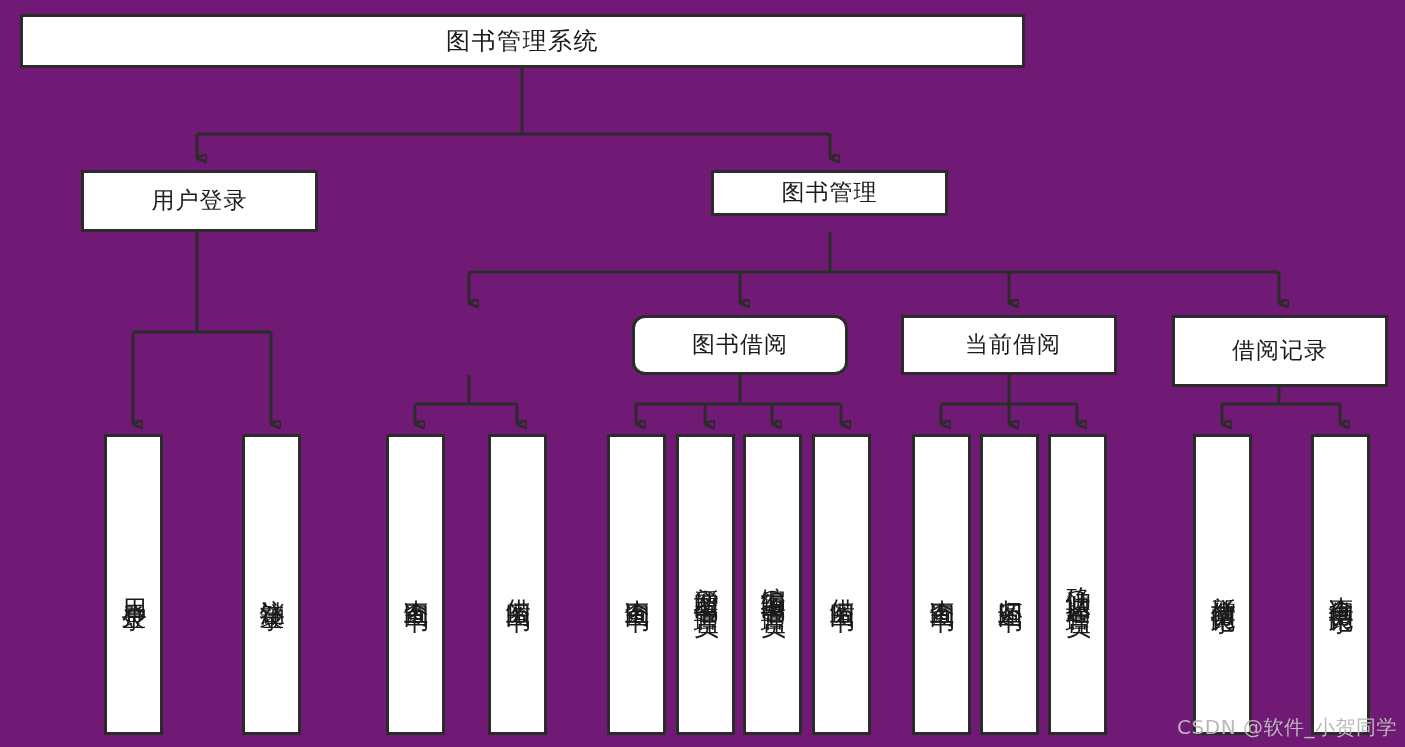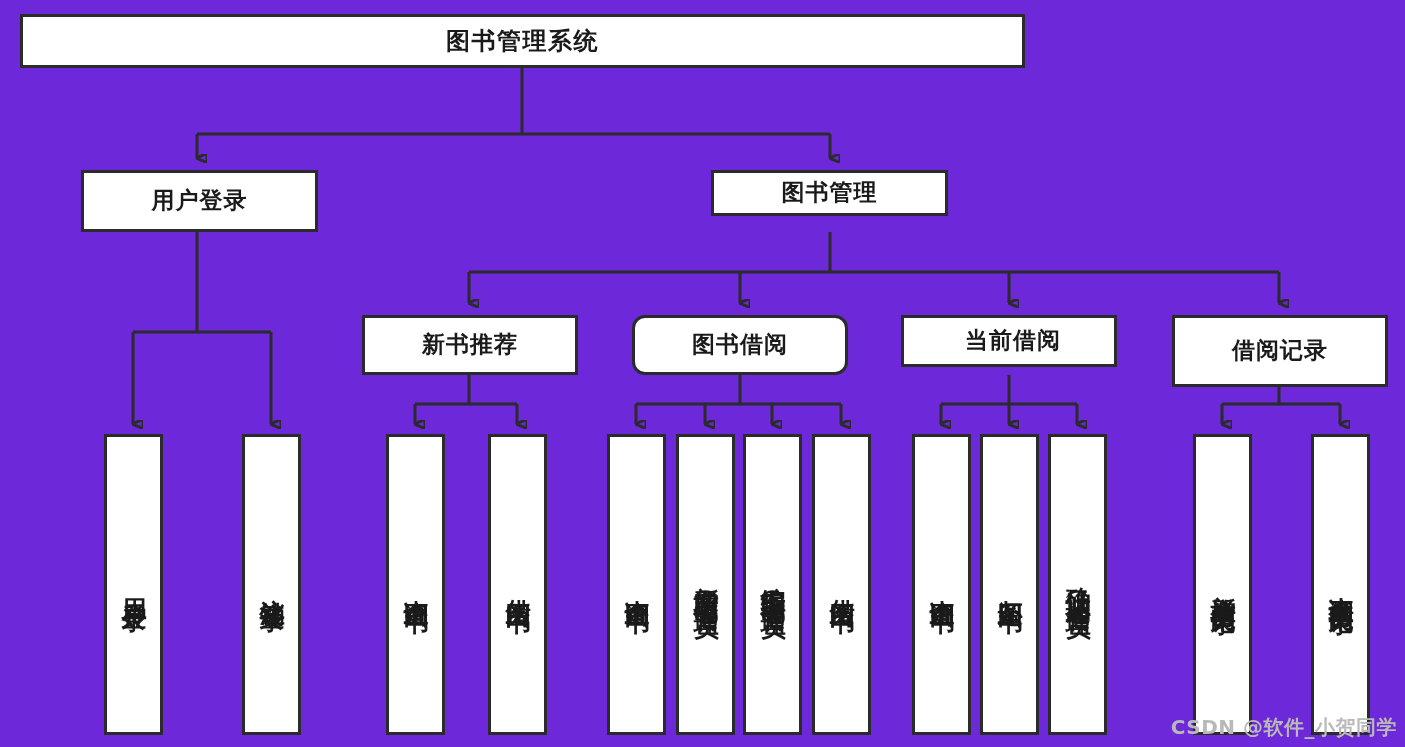--- a/index.html
+++ b/index.html
@@ -8,23 +8,22 @@
     padding: 0;
     background: #ffffff;
   }
   body {
     font-family: "DejaVu Sans", "Liberation Sans", sans-serif;
   }
   #canvas {
     position: relative;
     width: 1405px;
     height: 747px;
-    background: #6d28d9;
+    background: #701a75;
     overflow: hidden;
-    font-weight: bold;
   }
   
   #wires {
     position: absolute;
     left: 0;
     top: 0;
     width: 1405px;
     height: 747px;
     pointer-events: none;
   }
@@ -160,29 +159,26 @@
   </div>
 
   <div class="node horiz" style="left:81px; top:170px; width:237px; height:62px;">
     <span class="label">用户登录</span>
   </div>
 
   <div class="node horiz" style="left:711px; top:170px; width:237px; height:46px;">
     <span class="label">图书管理</span>
   </div>
 
-  <div class="node horiz" style="left:362px; top:315px; width:216px; height:60px;">
-    <span class="label">新书推荐</span>
-  </div>
 
   <div class="node horiz" style="left:632px; top:315px; width:216px; height:60px;border-radius:13px;">
     <span class="label">图书借阅</span>
   </div>
 
-  <div class="node horiz" style="left:901px; top:315px; width:216px; height:52px;padding-left:8px;">
+  <div class="node horiz" style="left:901px; top:315px; width:216px; height:60px;padding-left:8px;">
     <span class="label">当前借阅</span>
   </div>
 
   <div class="node horiz" style="left:1172px; top:315px; width:216px; height:72px;">
     <span class="label">借阅记录</span>
   </div>
 
   <div class="node vert" style="left:104px; top:434px; width:59px; height:301px;">
     <span class="label">用户登录</span>
   </div>

